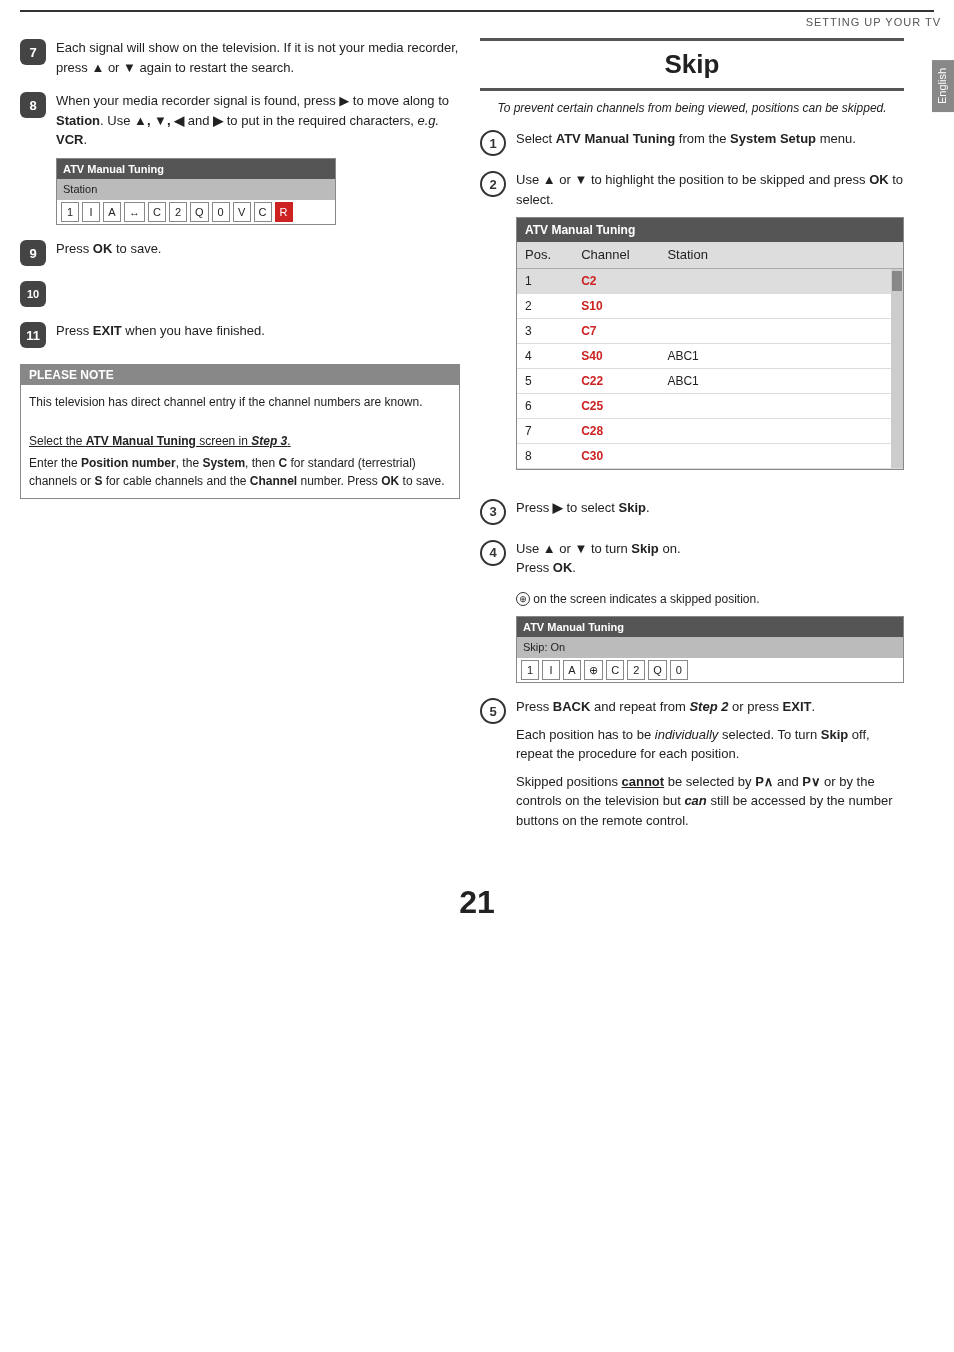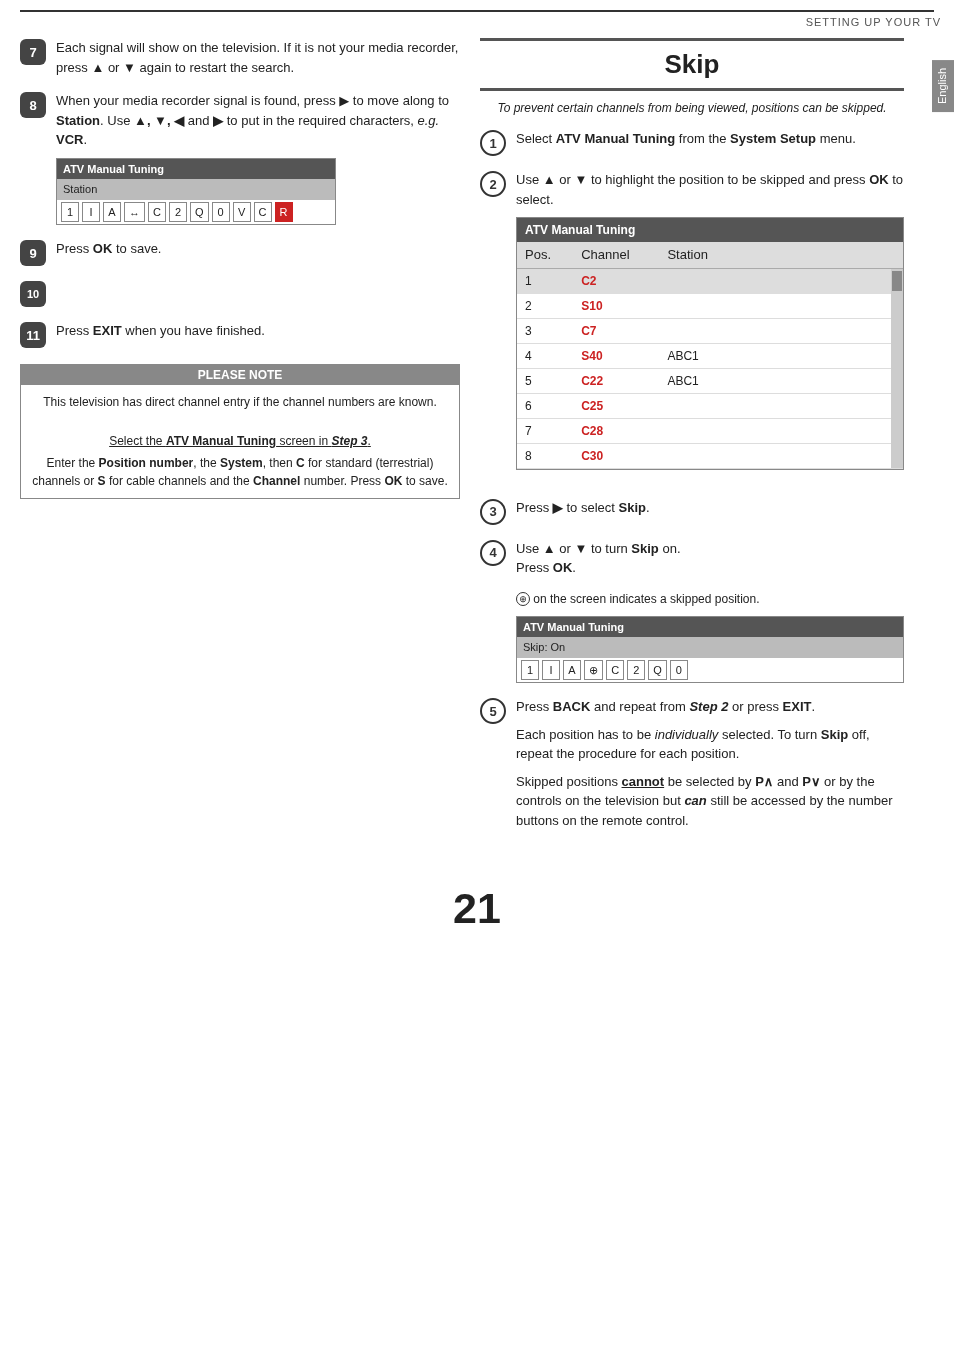--- a/index.html
+++ b/index.html
@@ -137,21 +137,20 @@
     .atv-cell.highlight {
       background: #cc2222;
       color: #fff;
       border-color: #cc2222;
     }
 
     
     .please-note {
       border: 1px solid #888;
       margin-top: 16px;
-      text-align: center;
     }
 
     .please-note-header {
       background: #888;
       color: #fff;
       padding: 3px 8px;
       font-size: 12px;
       font-weight: bold;
     }
 
@@ -234,21 +233,21 @@
     .atv-skip-row {
       display: flex;
       padding: 2px 4px;
       gap: 3px;
       align-items: center;
     }
 
     
     .page-number {
       text-align: center;
-      font-size: 43px;
+      font-size: 32px;
       font-weight: bold;
       margin-top: 20px;
       margin-bottom: 10px;
     }
 
     b { font-weight: bold; }
     i { font-style: italic; }
 
     .arrow-up::before { content: '▲'; }
     .arrow-down::before { content: '▼'; }

